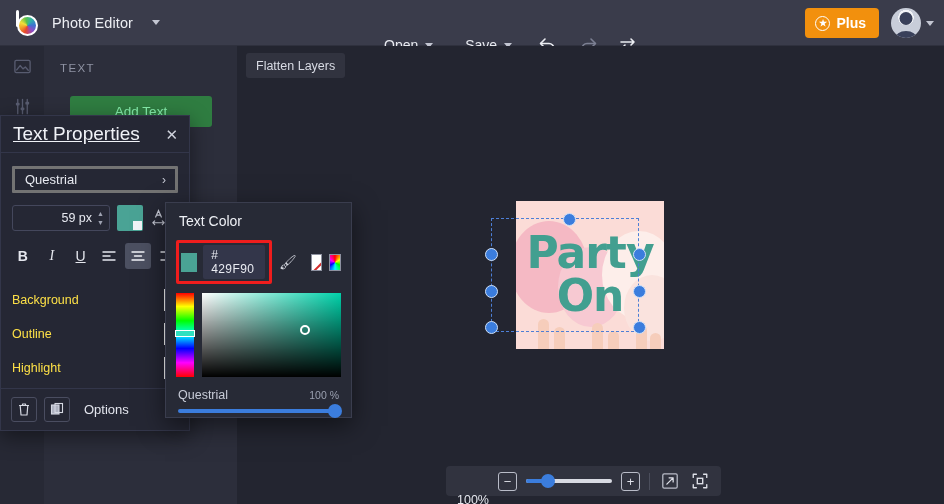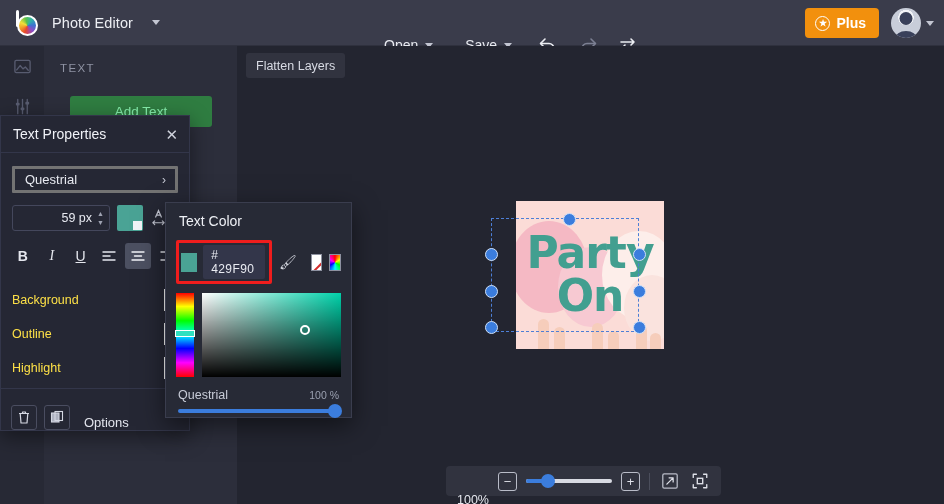--- a/index.html
+++ b/index.html
@@ -187,21 +187,21 @@
   
   .props {
     position: absolute; left: 0; top: 115px; width: 190px; height: 316px;
     background: #252734; border: 1px solid #33364a;
     box-shadow: 0 6px 20px rgba(0,0,0,.45); z-index: 20;
   }
   .props-title {
     height: 37px; display: flex; align-items: center; justify-content: space-between;
     padding: 0 11px 0 12px; border-bottom: 1px solid #33364a;
   }
-  .props-title span.t { color: #f0f2f7; font-size: 14px; }
+  .props-title span.t { color: #f0f2f7; font-size: 19px; text-decoration: underline; }
   .x-btn { color: #cfd2dc; font-size: 15px; cursor: pointer; line-height: 1; }
   .font-sel {
     margin: 13px 11px 0 11px; height: 27px; border: 3px solid #737373;
     border-radius: 1px; display: flex; align-items: center;
     justify-content: space-between; padding: 0 9px 0 10px;
     color: #e7e9f0; font-size: 13px; cursor: pointer;
   }
   .row2 { margin: 12px 11px 0 11px; display: flex; align-items: center; gap: 7px; }
   .size-box {
     width: 98px; height: 26px; border: 1px solid #44475c; border-radius: 3px;
@@ -236,21 +236,21 @@
   }
   .none-swatch {
     width: 14px; height: 22px; background: #ffffff; position: relative; overflow: hidden;
   }
   .none-swatch::after {
     content: ""; position: absolute; left: -6px; top: 10px; width: 32px; height: 2.2px;
     background: #d42d2d; transform: rotate(-57deg);
   }
   .props-foot {
     position: absolute; left: 0; bottom: 0; width: 190px; height: 42px;
-    border-top: 1px solid #33364a; display: flex; align-items: flex-end;
+    border-top: 1px solid #33364a; display: flex; align-items: center;
     padding-left: 10px; gap: 7px;
   }
   .foot-btn {
     width: 26px; height: 25px; border: 1px solid #4a4d60; border-radius: 3px;
     display: flex; align-items: center; justify-content: center; cursor: pointer;
   }
   .options-lbl { color: #e3e5ed; font-size: 13px; margin-left: 7px; cursor: pointer; }
 
   
   .colorpop {

